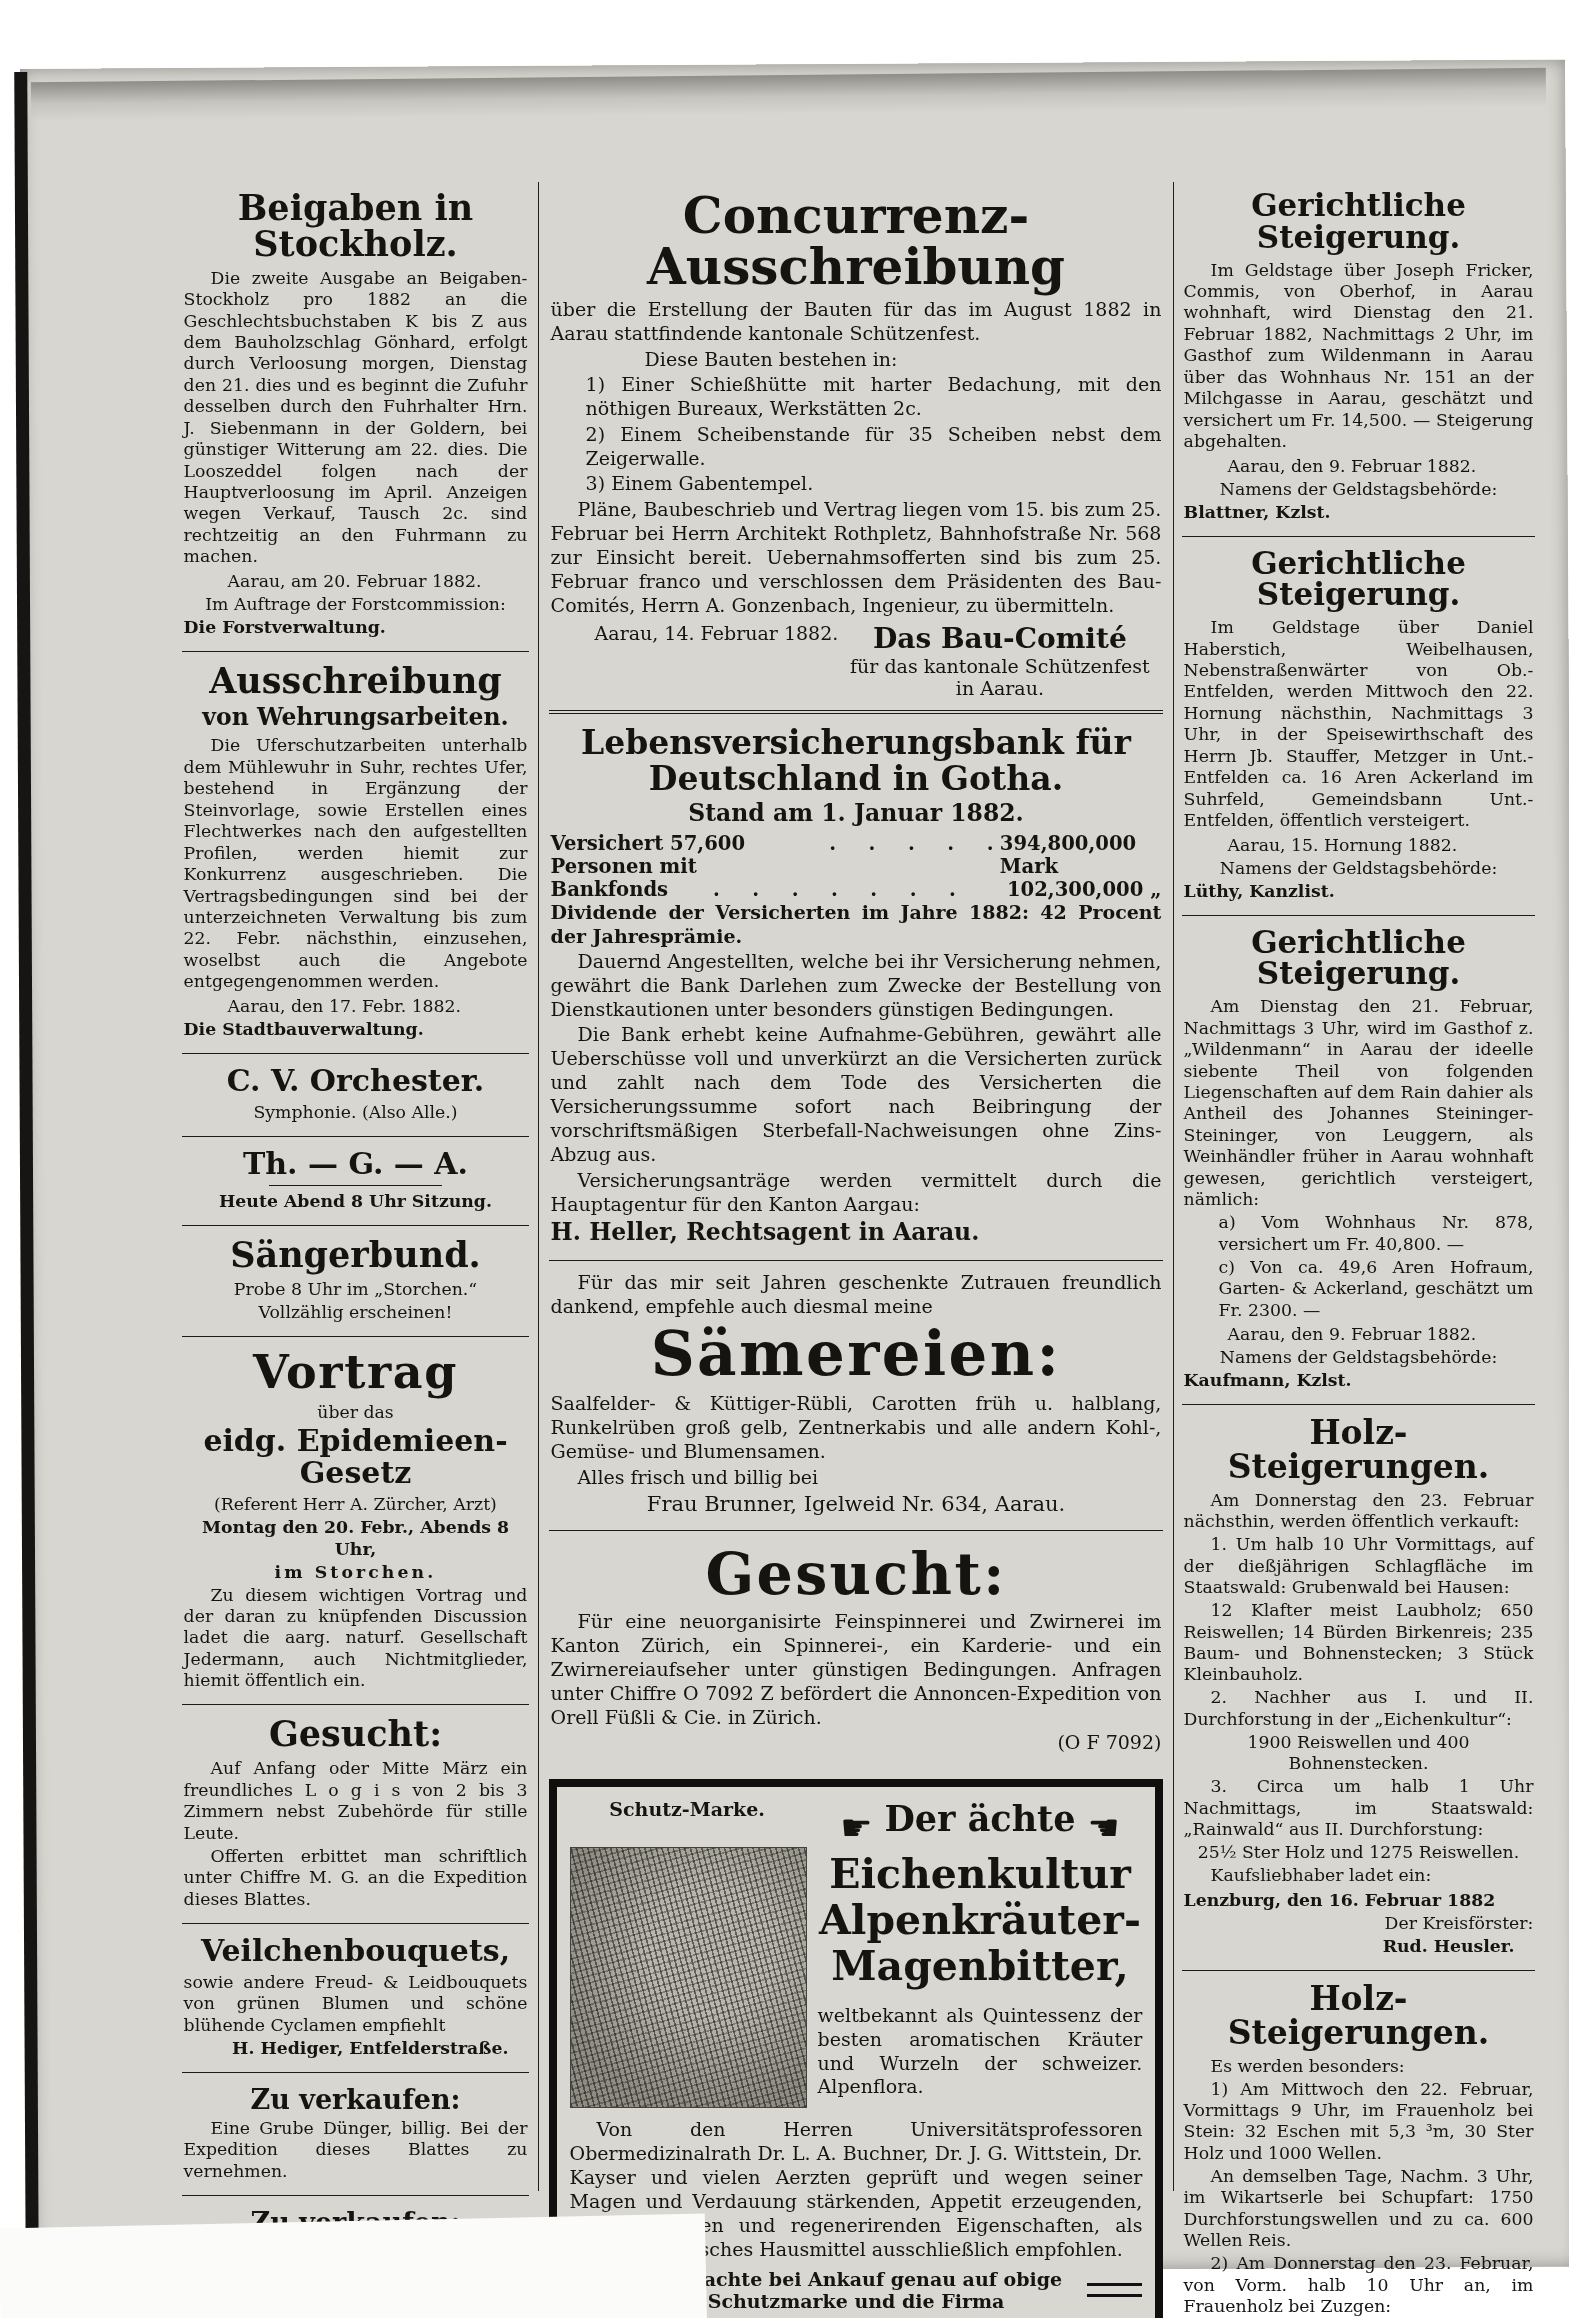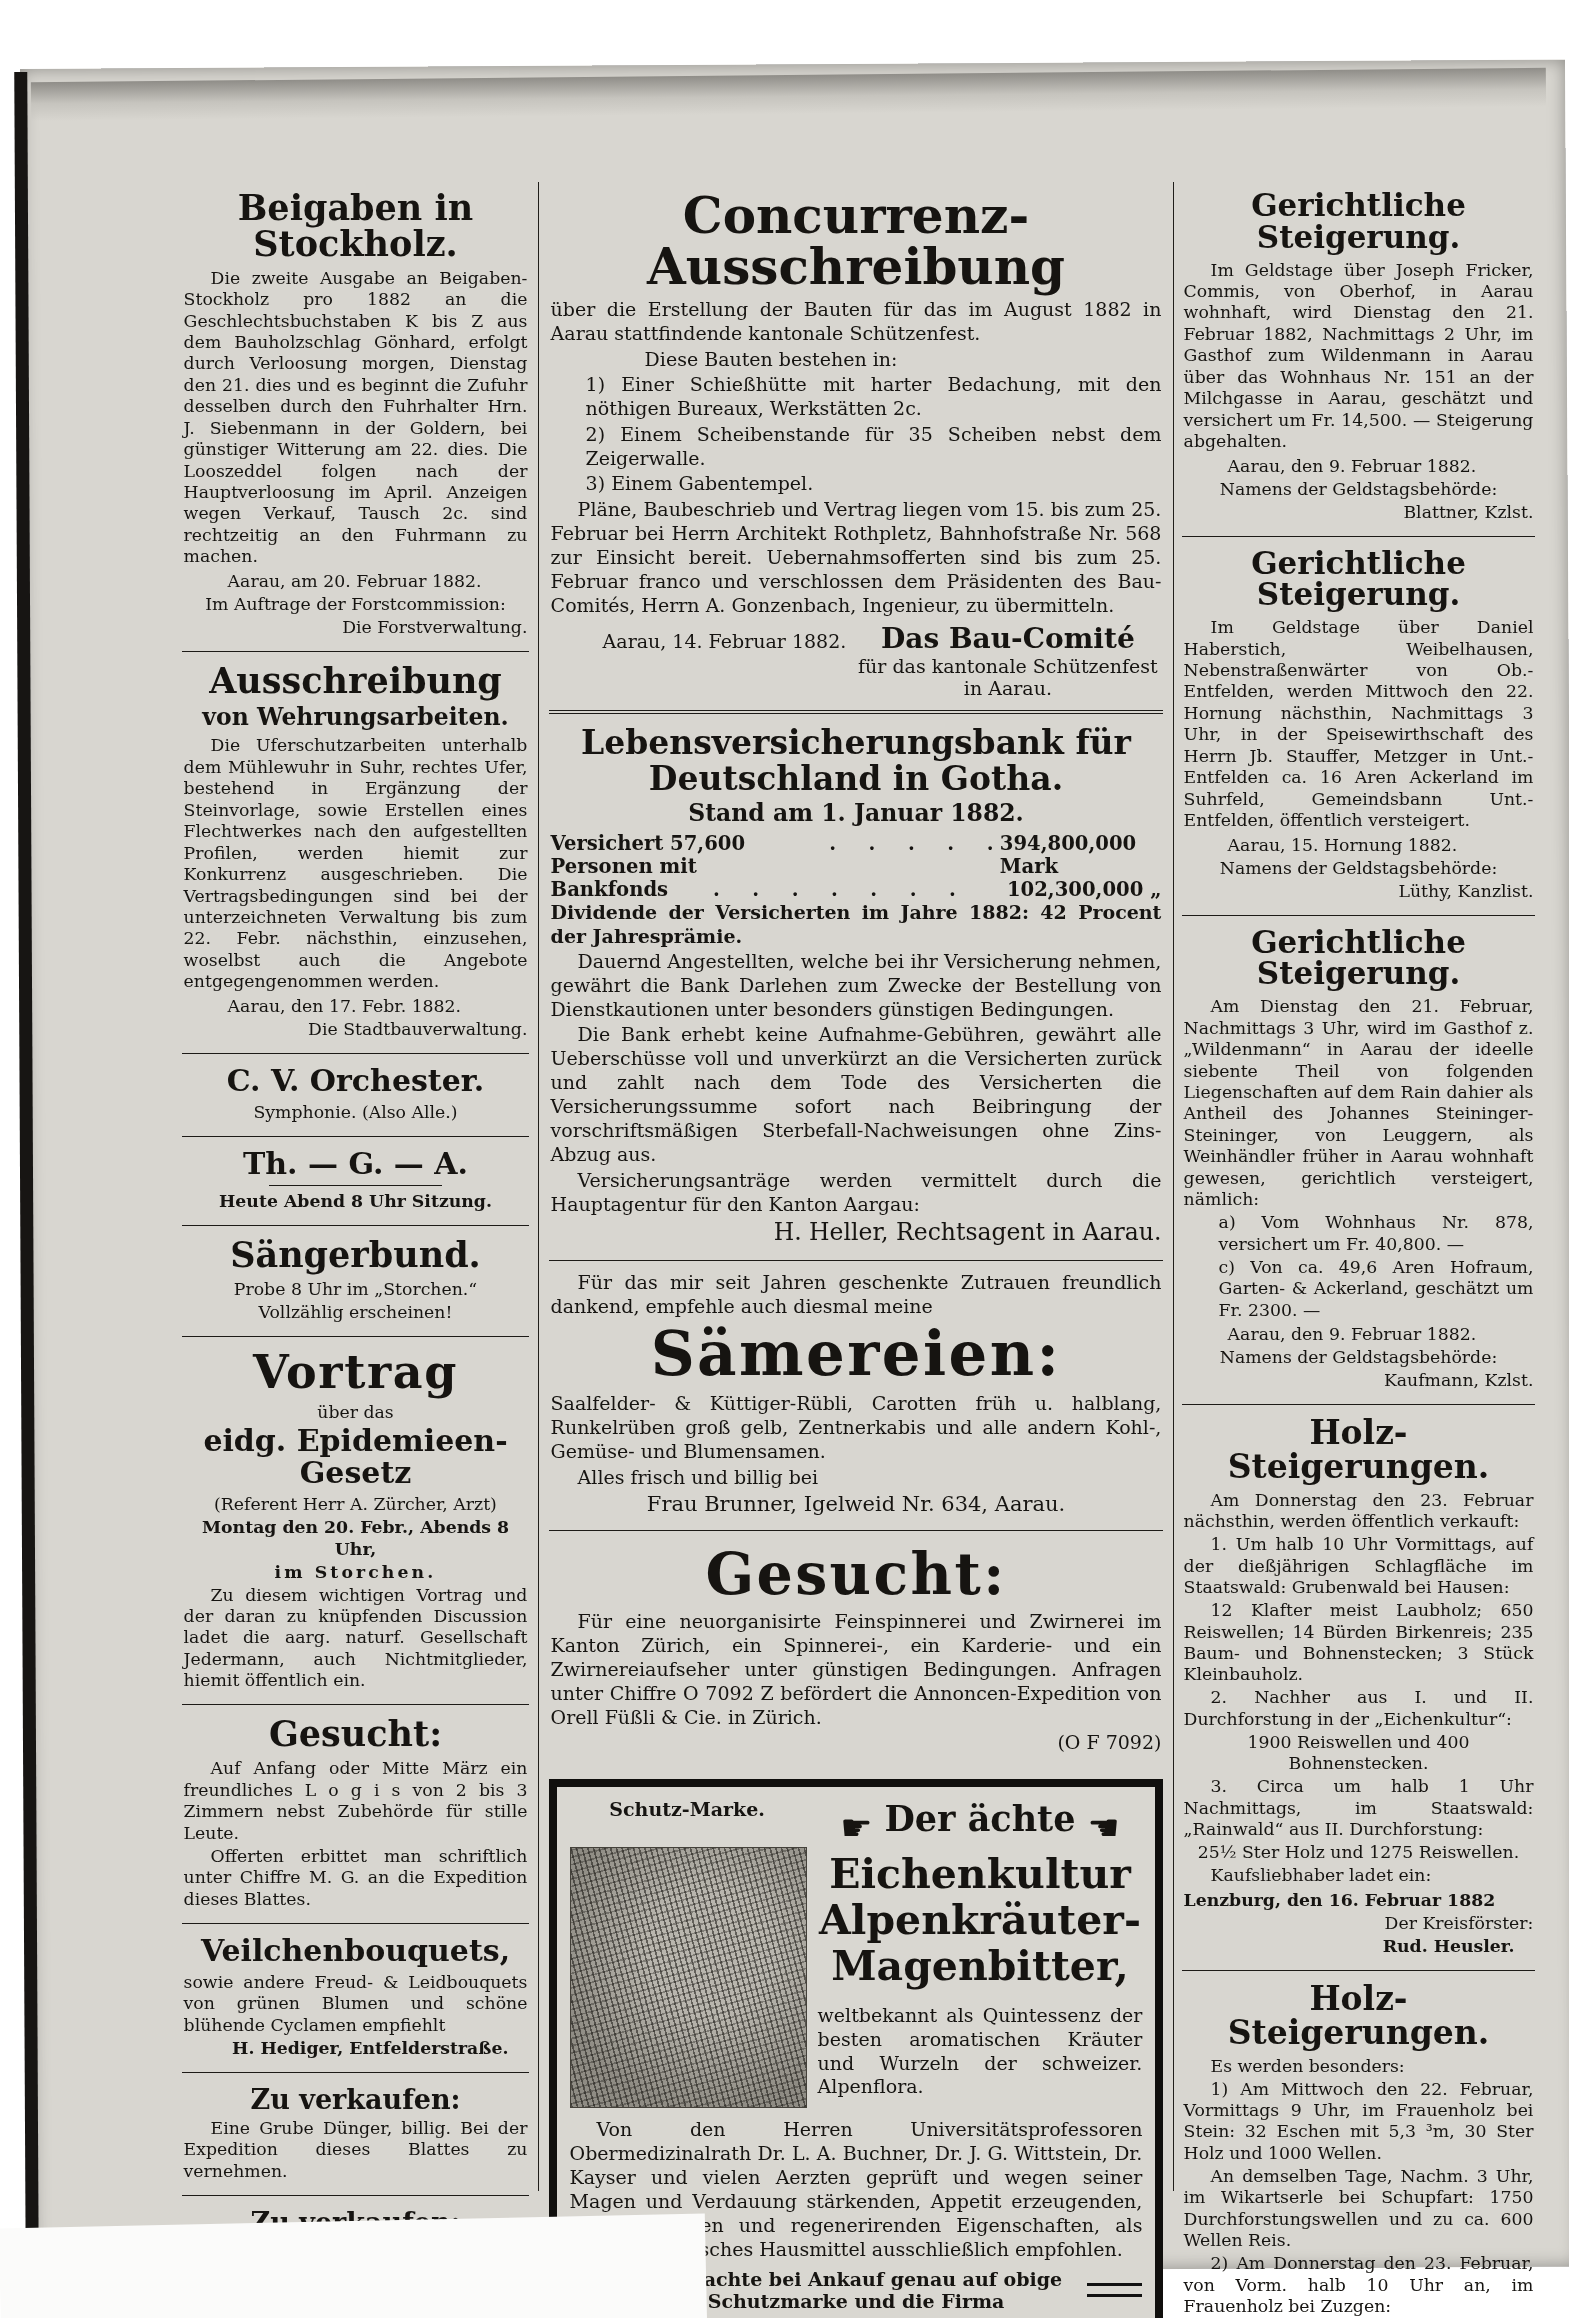--- a/index.html
+++ b/index.html
@@ -34,21 +34,21 @@
   .t-sm{font-weight:bold;font-size:27px;line-height:1.15;text-align:center;margin:1.6px 0 3.1px;}
   .t-slab{font-weight:bold;font-size:61px;line-height:1;text-align:center;letter-spacing:2.4px;margin:4.7px 0 7.8px;}
   .t-slab-md{font-weight:bold;font-size:46px;line-height:1;text-align:center;letter-spacing:1.6px;margin:3.1px 0 6.3px;}
 
   .body{font-size:17.3px;line-height:1.24;text-align:justify;text-indent:27px;margin:0 0 1.6px;}
   .mid .body{font-size:19px;line-height:1.26;}
   .noind{text-indent:0;}
   .center{text-align:center;text-indent:0;}
   .right{text-align:right;text-indent:0;}
   .date{text-indent:44px;text-align:left;margin-top:3.1px;}
-  .sig{text-align:right;font-weight:normal;text-indent:0;}
+  .sig{text-align:left;font-weight:bold;text-indent:0;}
   .sigr{text-align:right;font-weight:bold;text-indent:0;padding-right:19px;}
   .sp{letter-spacing:3.1px;}
   .shortrule{width:173px;margin:4.7px auto;border-top:1.6px solid #1d1b17;}
 
   .listline{text-indent:0;padding-left:35px;}
 
   .adbox{border:8.6px solid #100f0d;padding:11px 12.6px 7.8px;margin:11px 0;background:#d9d7d1;}
   .adbox-head{display:flex;}
   .engraving{width:235px;height:259px;flex:0 0 auto;border:0.8px solid #44413a;margin:27px 11px 6.3px 0;
              background:
@@ -157,21 +157,21 @@
 
       <div class="sec">
         <div class="t-xl" style="font-size:50px">Concurrenz-Ausschreibung</div>
         <p class="body noind">über die Erstellung der Bauten für das im August 1882 in Aarau stattfindende kantonale Schützenfest.</p>
         <p class="body" style="text-indent:94px">Diese Bauten bestehen in:</p>
         <p class="body listline">1) Einer Schießhütte mit harter Bedachung, mit den nöthigen Bureaux, Werkstätten 2c.</p>
         <p class="body listline">2) Einem Scheibenstande für 35 Scheiben nebst dem Zeigerwalle.</p>
         <p class="body listline">3) Einem Gabentempel.</p>
         <p class="body">Pläne, Baubeschrieb und Vertrag liegen vom 15. bis zum 25. Februar bei Herrn Architekt Rothpletz, Bahnhofstraße Nr. 568 zur Einsicht bereit. Uebernahmsofferten sind bis zum 25. Februar franco und verschlossen dem Präsidenten des Bau-Comités, Herrn A. Gonzenbach, Ingenieur, zu übermitteln.</p>
         <div style="display:flex;justify-content:space-between;align-items:flex-start;margin-top:4.7px">
-          <p class="body date" style="margin:8px">Aarau, 14. Februar 1882.</p>
+          <p class="body date" style="margin:0">Aarau, 14. Februar 1882.</p>
           <div style="text-align:center;flex:1">
             <div style="font-weight:bold;font-size:28px">Das Bau-Comité</div>
             <div style="font-size:19px">für das kantonale Schützenfest in Aarau.</div>
           </div>
         </div>
       </div>
 
       <div class="sec dbl">
         <div class="t-lg" style="font-size:33px">Lebensversicherungsbank für Deutschland in Gotha.</div>
         <div class="t-md">Stand am 1. Januar 1882.</div>

